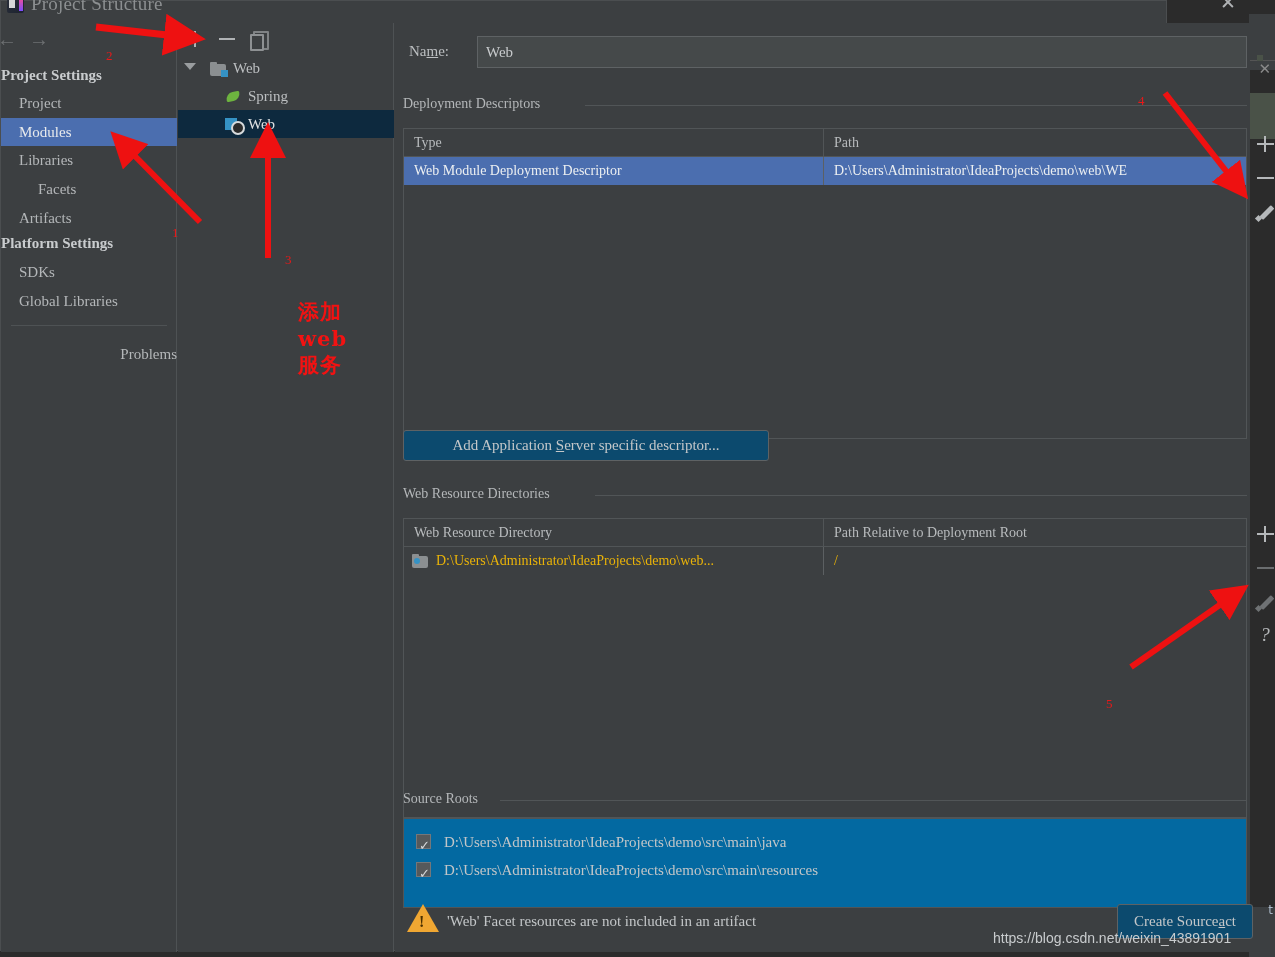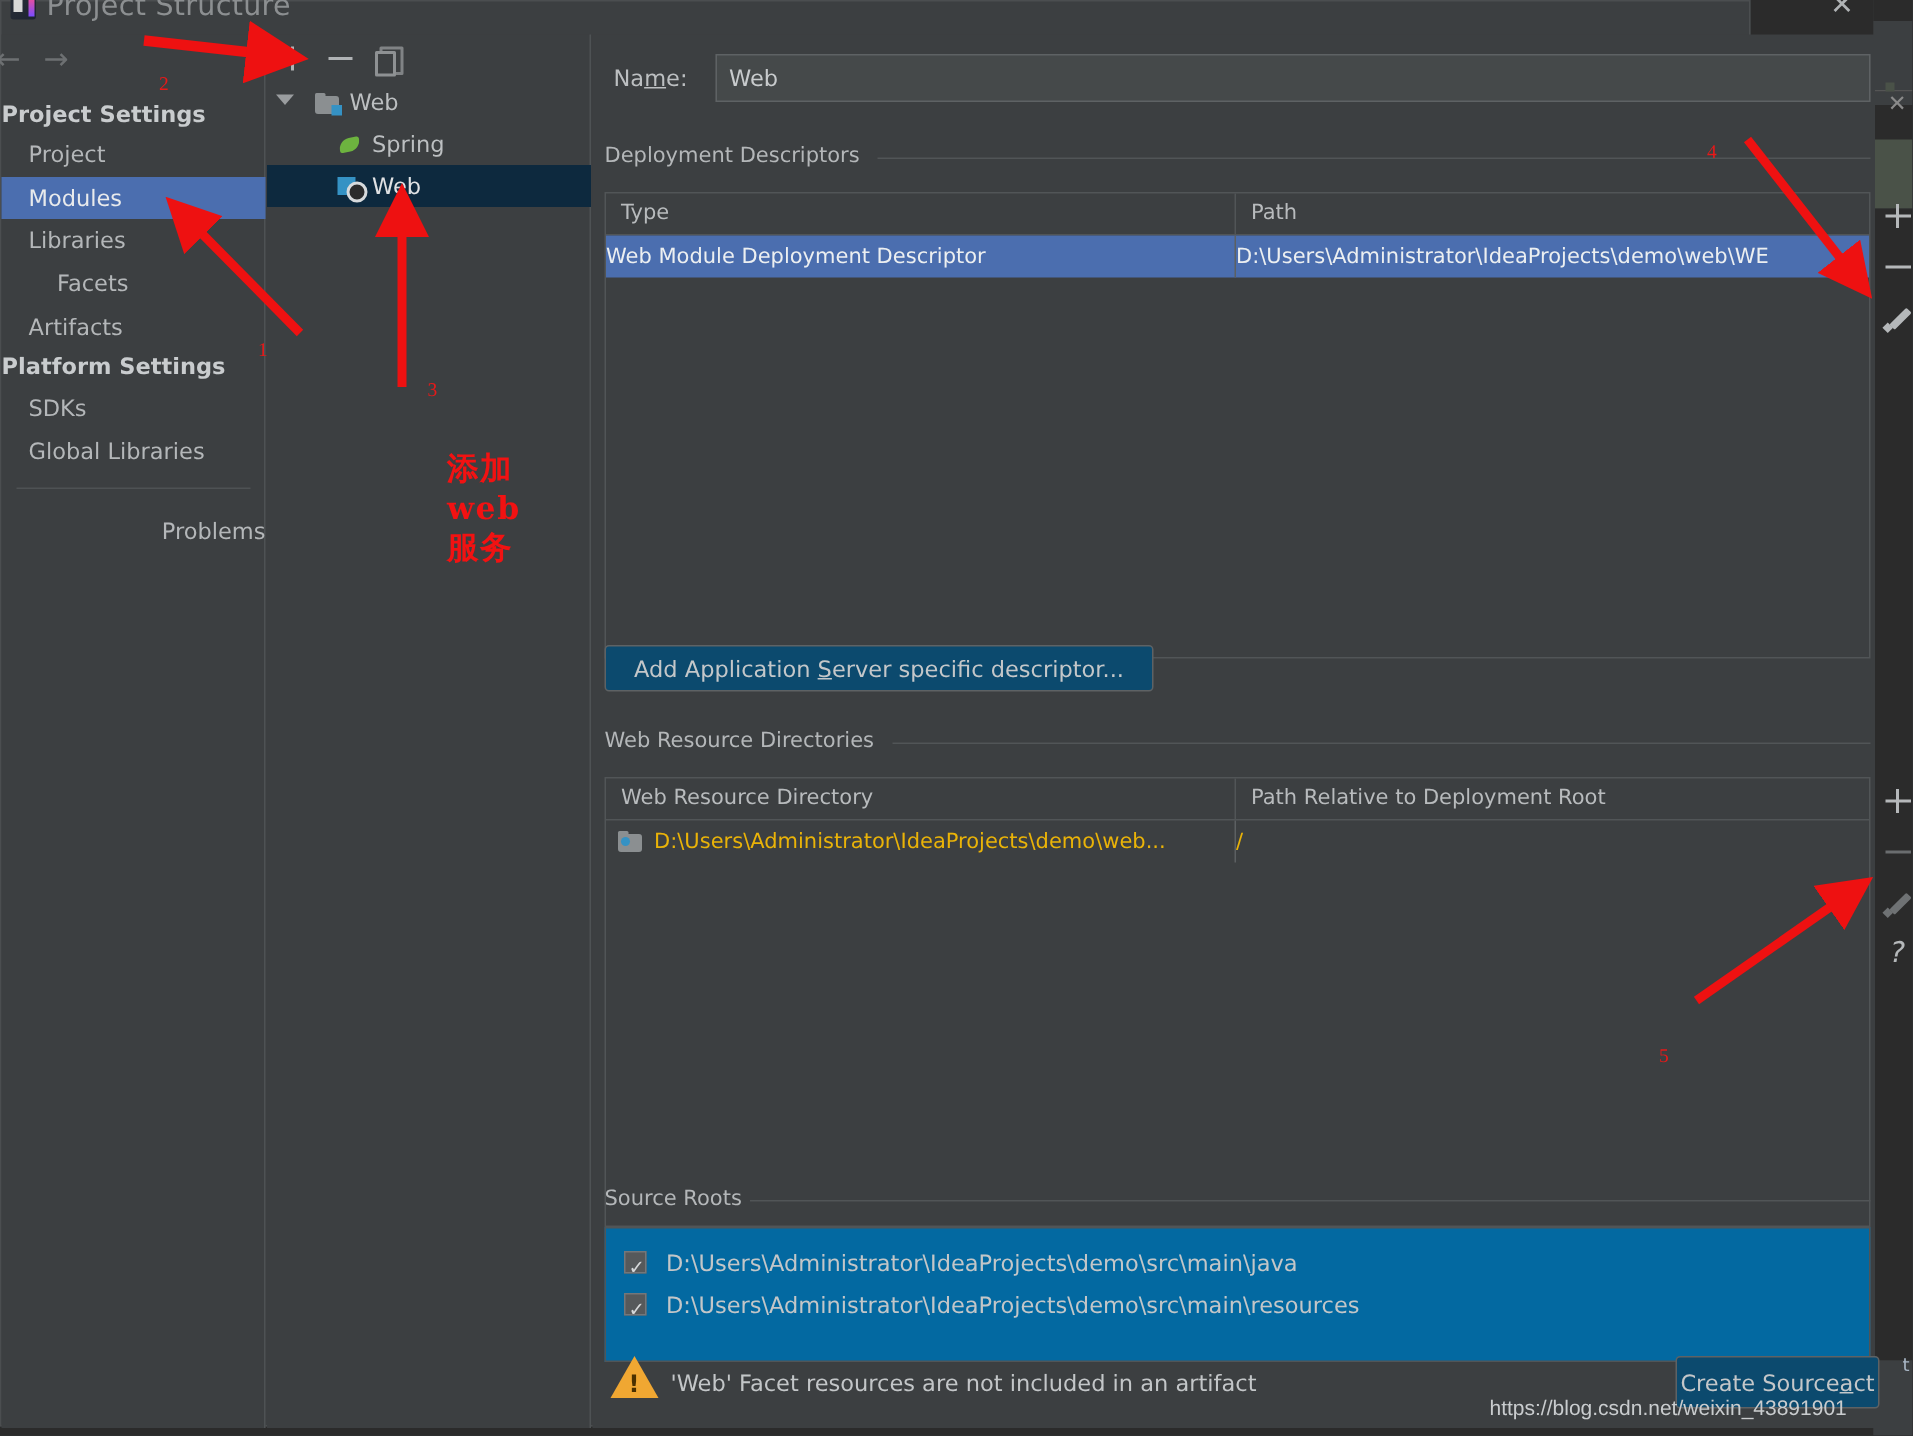--- a/index.html
+++ b/index.html
@@ -17,21 +17,21 @@
   .bg-seg { position: absolute; right: 0; width: 26px; }
   .bg-editor { background: #2b2b2b; }
   .bg-tool   { background: #3c3f41; }
   .bg-green  { background: #4a5248; }
   .bg-line   { position:absolute; right:0; width:26px; height:1px; background:#555; }
   .bg-x { position:absolute; right:4px; color:#8a8a8a; font-size:15px; line-height:1; }
   .bg-text { position:absolute; right:2px; color:#a9b7c6; font-size:11px; }
 
   
   .dialog { position: absolute; left: 0; top: 0; width: 1167px; height: 951px;
-            background: #3c3f41; border: 1px solid #4b4e50; }
+            background: #3c3f41; border: 1px solid #4b4e50; font-family: Liberation Serif, serif; }
 
   
   .titlebar { position: absolute; left:0; top:0; width:1249px; height:22px; }
   .title-ico { position:absolute; left:6px; top:-5px; width:17px; height:17px;
                background: linear-gradient(135deg,#2a2f3a 0%,#1d2330 100%);
                border-radius:2px; overflow:hidden; }
   .title-ico::before { content:""; position:absolute; left:2px; top:3px; width:6px; height:9px;
                background:#d8d8d8; }
   .title-ico::after { content:""; position:absolute; right:1px; top:1px; width:4px; height:14px;
                background: linear-gradient(#ff4f8b,#7a4cff); }
@@ -115,21 +115,21 @@
   .tbl { position:absolute; border:1px solid #515557; background:#3c3f41; }
   .tbl-head { position:absolute; left:0; top:0; height:28px; width:100%;
               border-bottom:1px solid #515557; }
   .th { position:absolute; top:0; height:27px; line-height:27px; font-size:14px;
         color:#b8bbbd; padding-left:10px; }
   .th-div { position:absolute; top:0; width:1px; height:27px; background:#515557; }
   .row { position:absolute; left:0; width:100%; height:28px; line-height:28px; font-size:14px;
          color:#eab308; }
   .row.sel { background:#4b6eaf; color:#eceff1; }
   .cell { position:absolute; top:0; height:28px; line-height:28px; overflow:hidden;
-          white-space:nowrap; }
+          white-space:nowrap; padding-left:10px; }
   .cell-div { position:absolute; top:0; width:1px; height:28px; background:#5c6062; }
 
   
   .side-tb { position:absolute; width:34px; }
   .stb { position:absolute; left:0; width:34px; height:32px; cursor:pointer; }
   .stb .g-plus::before, .stb .g-plus::after,
   .stb .g-minus::before { content:""; position:absolute; background:#b5b8ba; }
   .stb .g-plus::before { left:9px; top:15px; width:17px; height:2px; }
   .stb .g-plus::after  { left:16px; top:8px; width:2px; height:16px; }
   .stb .g-minus::before{ left:9px; top:15px; width:17px; height:2px; }

